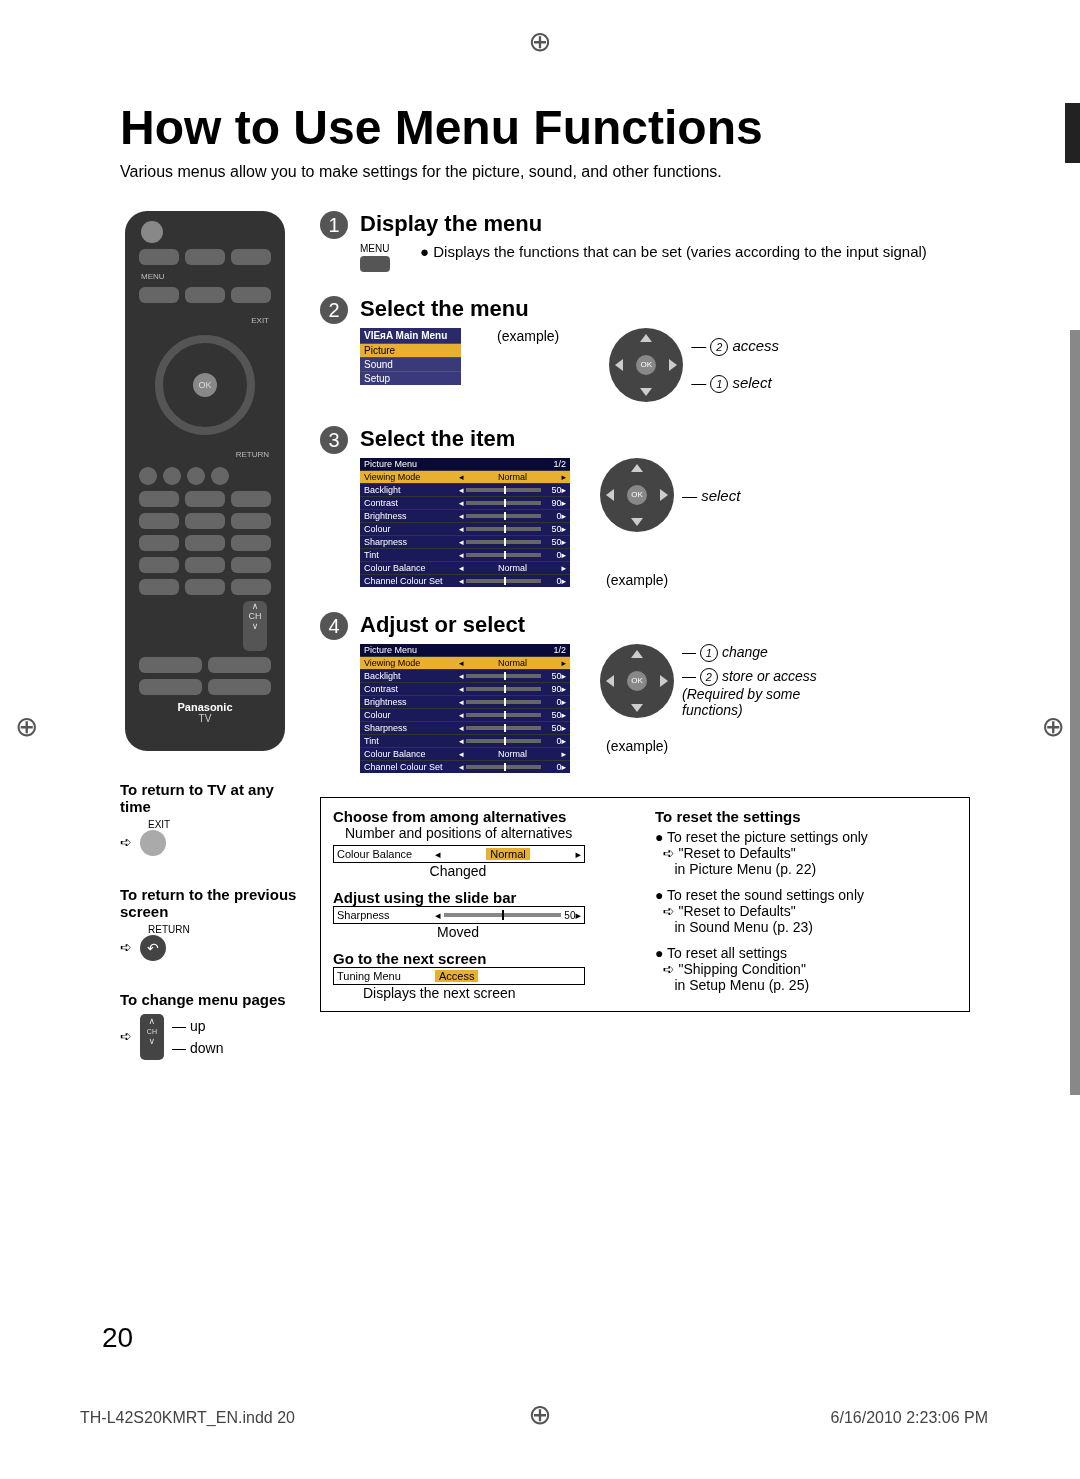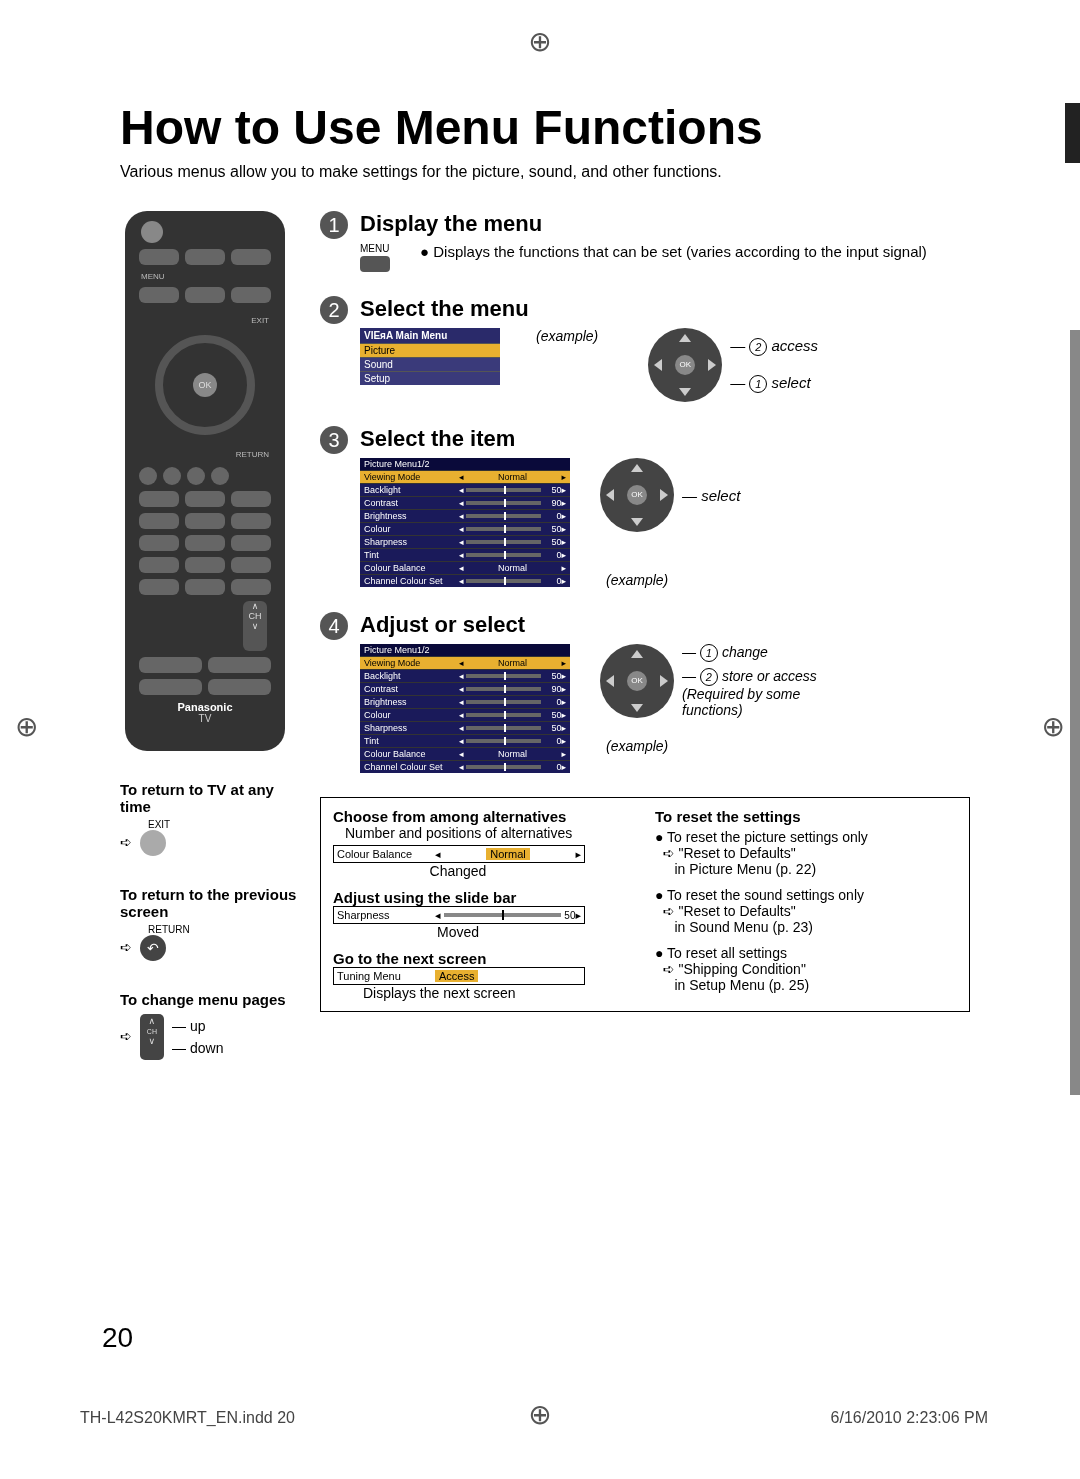--- a/index.html
+++ b/index.html
@@ -34,34 +34,34 @@
 .exbtn { width:26px; height:26px; border-radius:50%; background:#aaa; display:inline-block; vertical-align:middle;}
 .chbtn2 { display:inline-block; width:24px; height:44px; background:#444; border-radius:5px; color:#ddd; font-size:9px; text-align:center; vertical-align:middle; padding-top:2px;}
 .step { display:flex; gap:12px; margin-bottom:10px; }
 .stepn { width:28px; height:28px; border-radius:50%; background:#555; color:#fff; font-size:20px; text-align:center; line-height:28px; flex-shrink:0;}
 .steptitle { font-size:22px; font-weight:bold; }
 .stepbody { flex:1; }
 .substep { display:flex; gap:30px; align-items:flex-start; margin:6px 0 14px 0;}
 .menubtnimg { width:30px; height:16px; background:#555; border-radius:4px; margin-top:2px;}
 .menulbl { font-size:10px; }
 .bullet { font-size:15px; }
-.osdmenu { width:140px; background:#2a2a6a; font-size:10px; color:#fff; }
+.osdmenu { width:101px; background:#2a2a6a; font-size:10px; color:#fff; }
 .osdmenu .hdr { padding:2px 4px; font-weight:bold; }
 .osdmenu .row { padding:1px 4px; background:#3a3a7a; border-top:1px solid #555;}
 .osdmenu .rowsel { background:#e8b030; color:#000;}
 .osdbig { width:210px; background:#1a1a5a; font-size:9px; color:#fff;}
-.osdbig .hdr { background:#0a0a3a; padding:1px 4px; display:flex; }
+.osdbig .hdr { background:#0a0a3a; padding:1px 4px; display:flex; justify-content:space-between; }
 .osdbig .r { display:flex; padding:1px 4px; border-top:1px solid #333; align-items:flex-end;}
 .osdbig .r .l { width:95px;}
 .osdbig .r .v { flex:1; display:flex; justify-content:space-between; align-items:center;}
 .osdbig .r .num { width:18px; text-align:right;}
 .osdbig .rsel { background:#e8b030; color:#000;}
 .osdbig .bar { flex:1; height:4px; background:#666; margin:0 2px; position:relative;}
 .osdbig .bar .m { position:absolute; top:-2px; width:2px; height:8px; background:#fff;}
-.example { font-size:14px; margin-left:6px;font-style:italic;}
+.example { font-size:14px; margin-left:6px;}
 .navcircle { width:74px; height:74px; position:relative; display:inline-block; vertical-align:middle;}
 .navcircle .ring { width:74px; height:74px; border-radius:50%; background:#444; }
 .navcircle .ok { position:absolute; top:27px; left:27px; width:20px; height:20px; border-radius:50%; background:#888; font-size:8px; text-align:center; line-height:20px; color:#fff;}
 .navcircle .tri { position:absolute; width:0; height:0; }
 .navcircle .up { top:6px; left:31px; border-left:6px solid transparent; border-right:6px solid transparent; border-bottom:8px solid #ccc;}
 .navcircle .dn { bottom:6px; left:31px; border-left:6px solid transparent; border-right:6px solid transparent; border-top:8px solid #ccc;}
 .navcircle .lf { left:6px; top:31px; border-top:6px solid transparent; border-bottom:6px solid transparent; border-right:8px solid #ccc;}
 .navcircle .rt { right:6px; top:31px; border-top:6px solid transparent; border-bottom:6px solid transparent; border-left:8px solid #ccc;}
 .navlabel { display:inline-block; font-size:15px; vertical-align:middle; margin-left:8px;font-style:italic;}
 .cnum { display:inline-block; width:16px; height:16px; border:1px solid #000; border-radius:50%; font-size:11px; text-align:center; line-height:16px; margin-right:4px;}

